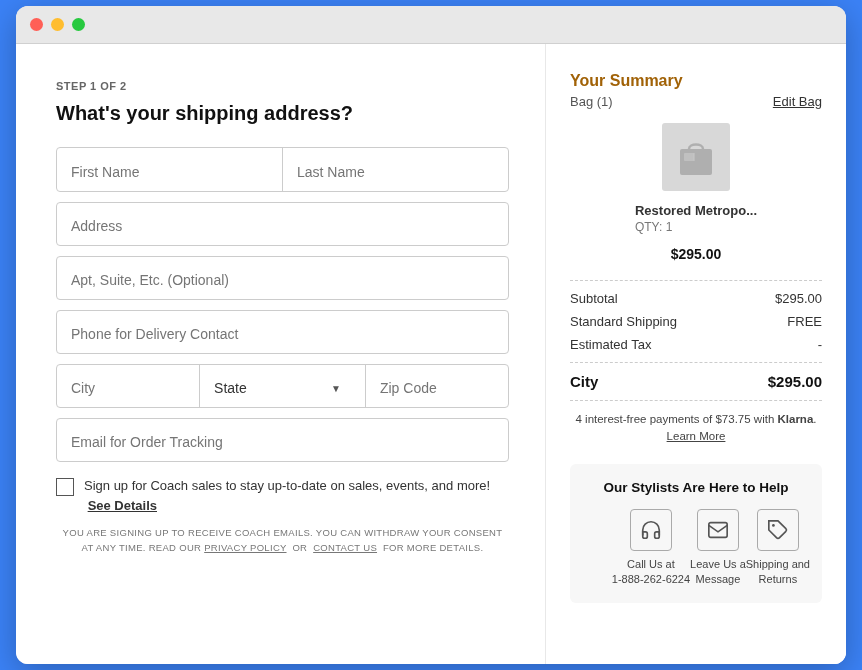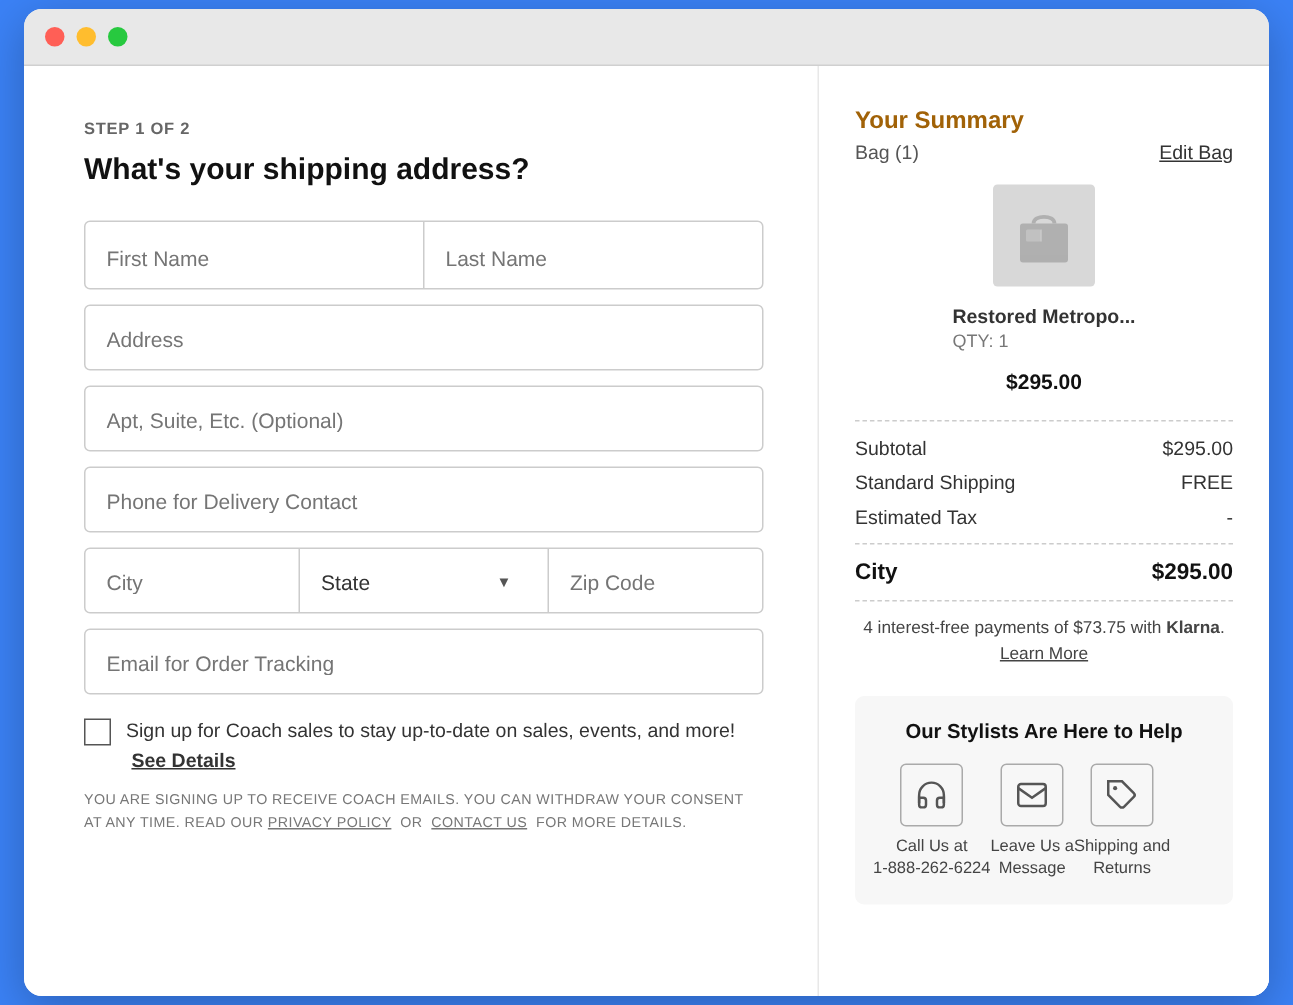--- a/index.html
+++ b/index.html
@@ -182,20 +182,21 @@
       text-decoration: underline;
       cursor: pointer;
     }
     .consent-text {
       font-size: 9.5px;
       color: #777;
       text-transform: uppercase;
       letter-spacing: 0.3px;
       line-height: 1.6;
       margin-top: 6px;
+      text-align: center;
     }
     .consent-text a {
       color: #777;
       text-decoration: underline;
       cursor: pointer;
     }
     
     .summary-title {
       font-size: 16px;
       font-weight: 700;
@@ -303,21 +304,21 @@
       text-align: center;
     }
     .stylists-title {
       font-size: 13.5px;
       font-weight: 700;
       color: #111;
       margin-bottom: 14px;
     }
     .stylists-options {
       display: flex;
-      justify-content: flex-start;
+      justify-content: flex-end;
     }
     .stylist-option {
       display: flex;
       flex-direction: column;
       align-items: center;
       gap: 6px;
       cursor: pointer;
     }
     .stylist-icon {
       width: 42px;

